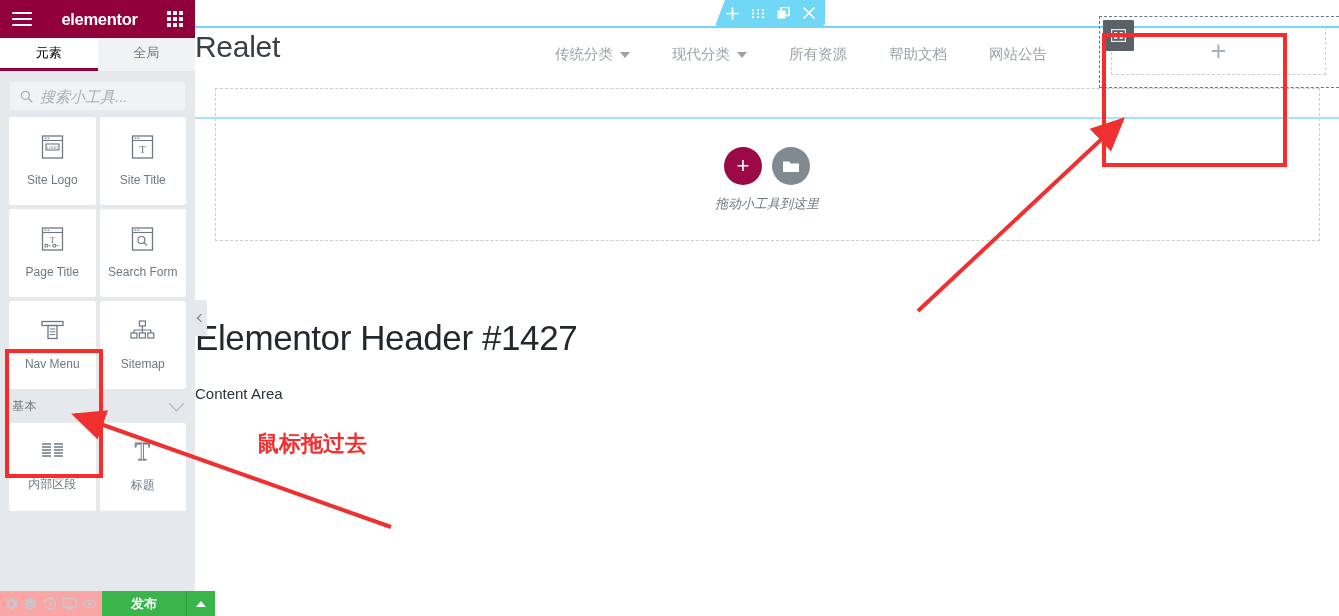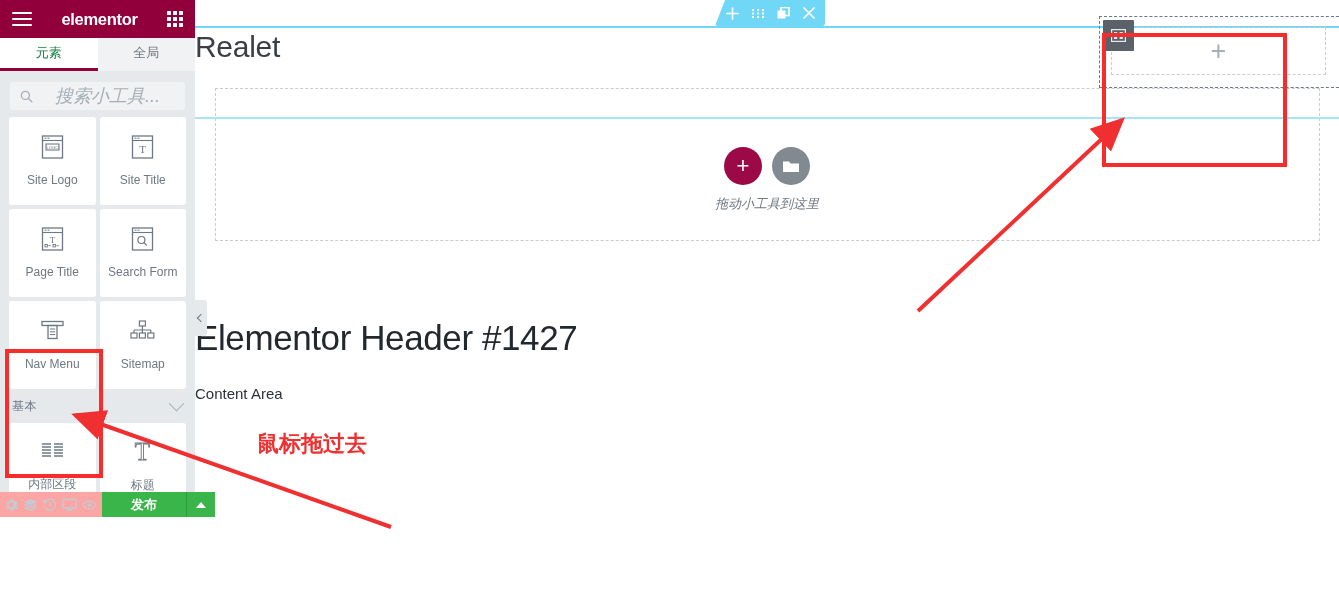--- a/index.html
+++ b/index.html
@@ -7,21 +7,21 @@
     width: 1339px; height: 616px;
     overflow: hidden;
     font-family: "Liberation Sans", "DejaVu Sans", sans-serif;
     background: #ffffff;
   }
   #root { position: relative; width: 1339px; height: 616px; }
 
   
   #panel {
     position: absolute; left: 0; top: 0;
-    width: 195px; height: 517px;
+    width: 195px; height: 616px;
     background: #e6e9ec;
     display: flex; flex-direction: column;
     z-index: 40;
   }
   #panel-header {
     height: 38px; background: #92003b;
     display: flex; align-items: center; flex: 0 0 38px;
     padding: 0 12px;
   }
   #menu-icon { width: 20px; height: 14px; display:flex; flex-direction:column; justify-content:space-between; cursor:pointer;}
@@ -33,34 +33,34 @@
   #grid-icon { width:16px; height:16px; display:grid; grid-template-columns:repeat(3,1fr); grid-template-rows:repeat(3,1fr); gap:1.6px; cursor:pointer;}
   #grid-icon b { background:#fff; border-radius:0.5px; }
 
   #tabs { display:flex; height:33px; background:#fff; flex:0 0 33px; }
   .tab {
     flex:1; display:flex; align-items:center; justify-content:center;
     font-size:13px; color:#6d7882; cursor:pointer;
     border-bottom: 3px solid transparent;
     background: #f1f2f3;
   }
-  .tab.active { color:#15803d; background:#ffffff; border-bottom-color:#92003b; }
+  .tab.active { color:#000000; background:#ffffff; border-bottom-color:#92003b; }
 
   #panel-scroll { flex:1; overflow:hidden; padding: 10px 9px 0 9px; }
 
   #search-box {
     background:#f1f2f3; border-radius:3px; height:30px;
     display:flex; align-items:center; padding:0 10px; gap:7px;
     border: 1px solid #e6e9ec; margin-bottom: 6px;
   }
   #search-box svg { flex:0 0 13px; }
   #search-input {
     border:none; outline:none; background:transparent;
-    font-size:18px; color:#a4afb7; font-style:italic;
-    font-family:"Liberation Sans", sans-serif; width:100%;text-align:center;
+    font-size:15px; color:#a4afb7; font-style:italic;
+    font-family:"Liberation Sans", sans-serif; width:100%;
   }
   #search-input::placeholder { color:#a4afb7; font-style:italic; }
 
   .cat-head {
     display:flex; align-items:center; justify-content:space-between;
     height:34px; padding:0 4px 0 3px;
     font-size:12px; color:#6d7882; letter-spacing:0.4px;
     cursor:pointer; user-select:none;
   }
   .chev { width:11px; height:11px; border-right:1.7px solid #a4afb7; border-bottom:1.7px solid #a4afb7; transform:rotate(45deg) translate(-2px,-2px);}
@@ -217,20 +217,33 @@
       </span>
       <span class="titem">
         <svg width="12" height="12" viewBox="0 0 12 12">
             <path d="M1 1l10 10M11 1L1 11" stroke="#fff" stroke-width="1.7" stroke-linecap="round"></path>
           </svg>
       </span>
     </div>
 
     <div id="site-logo">Realet</div>
 
+    <div id="site-nav">
+      <span class="navitem">
+        <span>传统分类</span>
+        <i class="caret"></i>
+      </span>
+      <span class="navitem">
+        <span>现代分类</span>
+        <i class="caret"></i>
+      </span>
+      <span class="navitem">所有资源</span>
+      <span class="navitem">帮助文档</span>
+      <span class="navitem">网站公告</span>
+    </div>
 
     <div id="hdr-col-outer"></div>
 
     <div id="right-col-dashed"></div>
 
     <div id="col-handle">
       <svg width="15" height="13" viewBox="0 0 15 13">
         <rect x="0.5" y="0.5" width="14" height="12" fill="none" stroke="#e8eaec" stroke-width="1.4"></rect>
         <rect x="3" y="3" width="3.2" height="7" fill="#e8eaec"></rect>
         <rect x="8.6" y="3" width="3.2" height="7" fill="#e8eaec"></rect>

